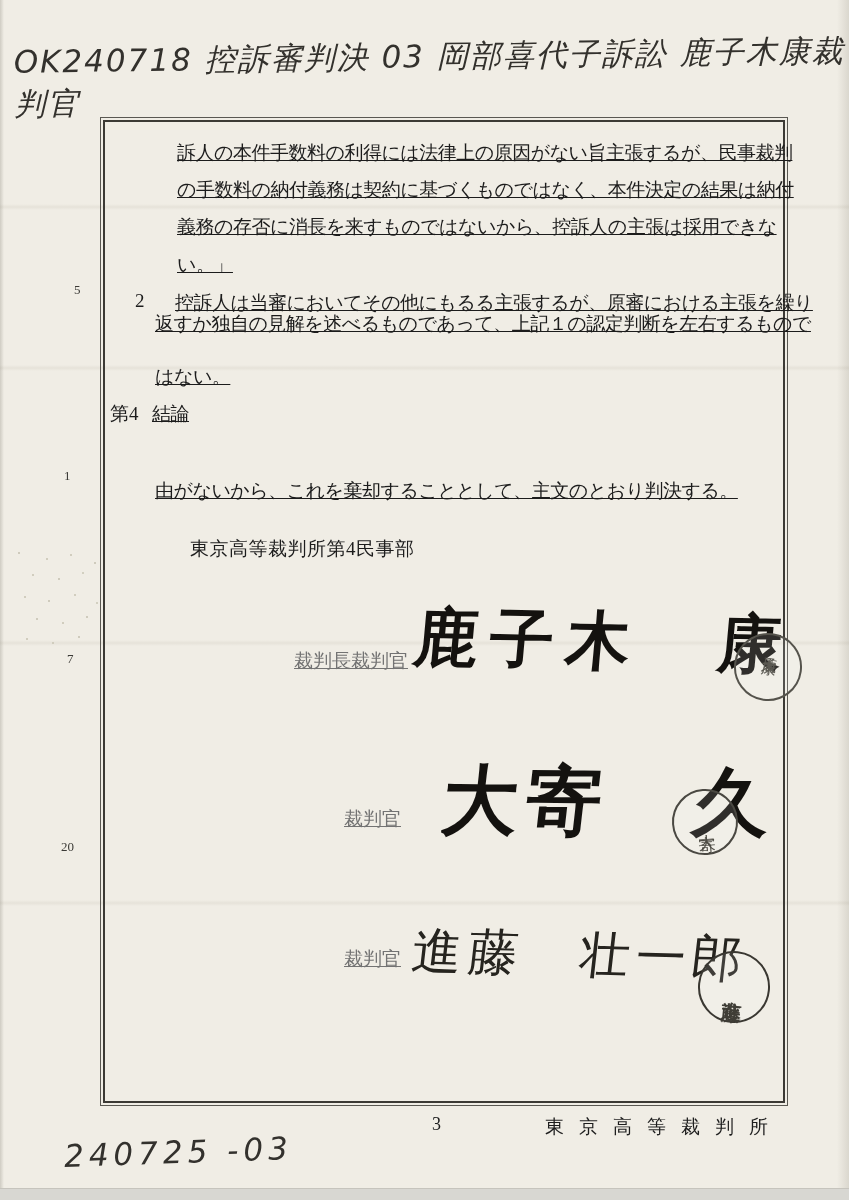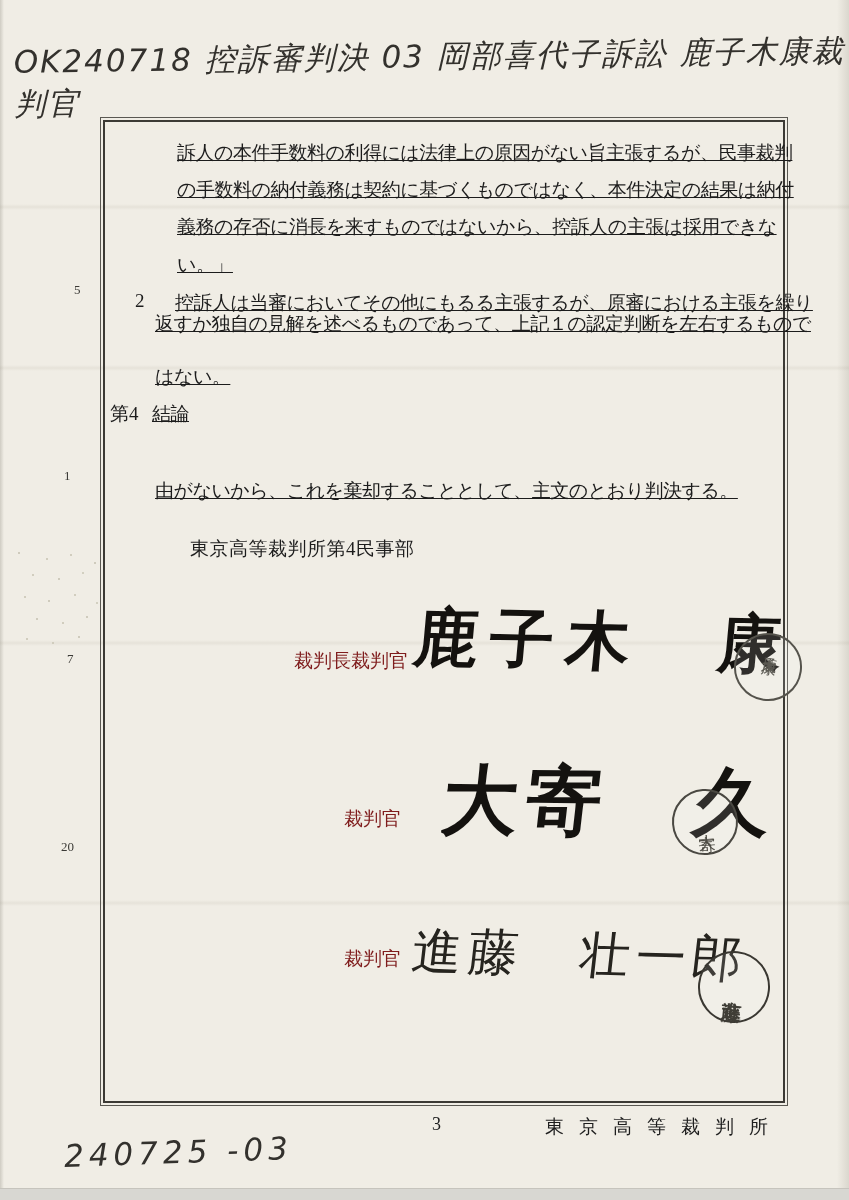--- a/index.html
+++ b/index.html
@@ -31,21 +31,21 @@
   .ln5{left:74px;top:282px}.ln10{left:64px;top:468px}.ln15{left:67px;top:651px}.ln20{left:61px;top:839px}
   
   .bl{position:absolute;font-size:19px;letter-spacing:-.5px;white-space:nowrap;color:#1c1c1c;text-decoration:underline;}
   .mk{position:absolute;font-size:19px;color:#1c1c1c;}
   .l1{left:177px;top:140px}.l2{left:177px;top:177px}.l3{left:177px;top:214px}.l4{left:177px;top:252px}
   .l5{left:175px;top:290px}.l6{left:155px;top:311px}.l7{left:155px;top:364px}
   .l8{left:152px;top:401px}.l9{left:170px;top:440px}.l10{left:155px;top:478px}
   .mk5{left:135px;top:290px}.mk8{left:110px;top:401px}
   .division{position:absolute;left:190px;top:536px;font-size:19px;letter-spacing:.5px;}
   
-  .role{position:absolute;font-size:19px;color:#7f1d1d;}
+  .role{position:absolute;font-size:19px;color:#737373;text-decoration:underline;}
   .role1{left:294px;top:648px}.role2{left:344px;top:806px}.role3{left:344px;top:946px}
   .sig{position:absolute;color:#14120f;font-family:"DejaVu Sans",sans-serif;white-space:nowrap;}
   .sig1{left:414px;top:598px;font-size:64px;font-weight:bold;letter-spacing:12px;transform:rotate(1.2deg) skewX(-4deg);}
   .sig2{left:442px;top:752px;font-size:76px;font-weight:bold;letter-spacing:8px;transform:rotate(.5deg) skewX(-6deg);}
   .sig3{left:412px;top:922px;font-size:50px;font-weight:normal;letter-spacing:6px;color:#26241f;transform:rotate(1.5deg) skewX(-5deg);}
   
   .seal{position:absolute;border-radius:50%;border:2px solid #55534c;display:flex;align-items:center;justify-content:center;
     color:#5d5b54;background:rgba(255,255,255,.12);}
   .seal-text{writing-mode:vertical-rl;text-orientation:upright;line-height:1.05;letter-spacing:1px;
     font-family:"Liberation Serif",serif;}

